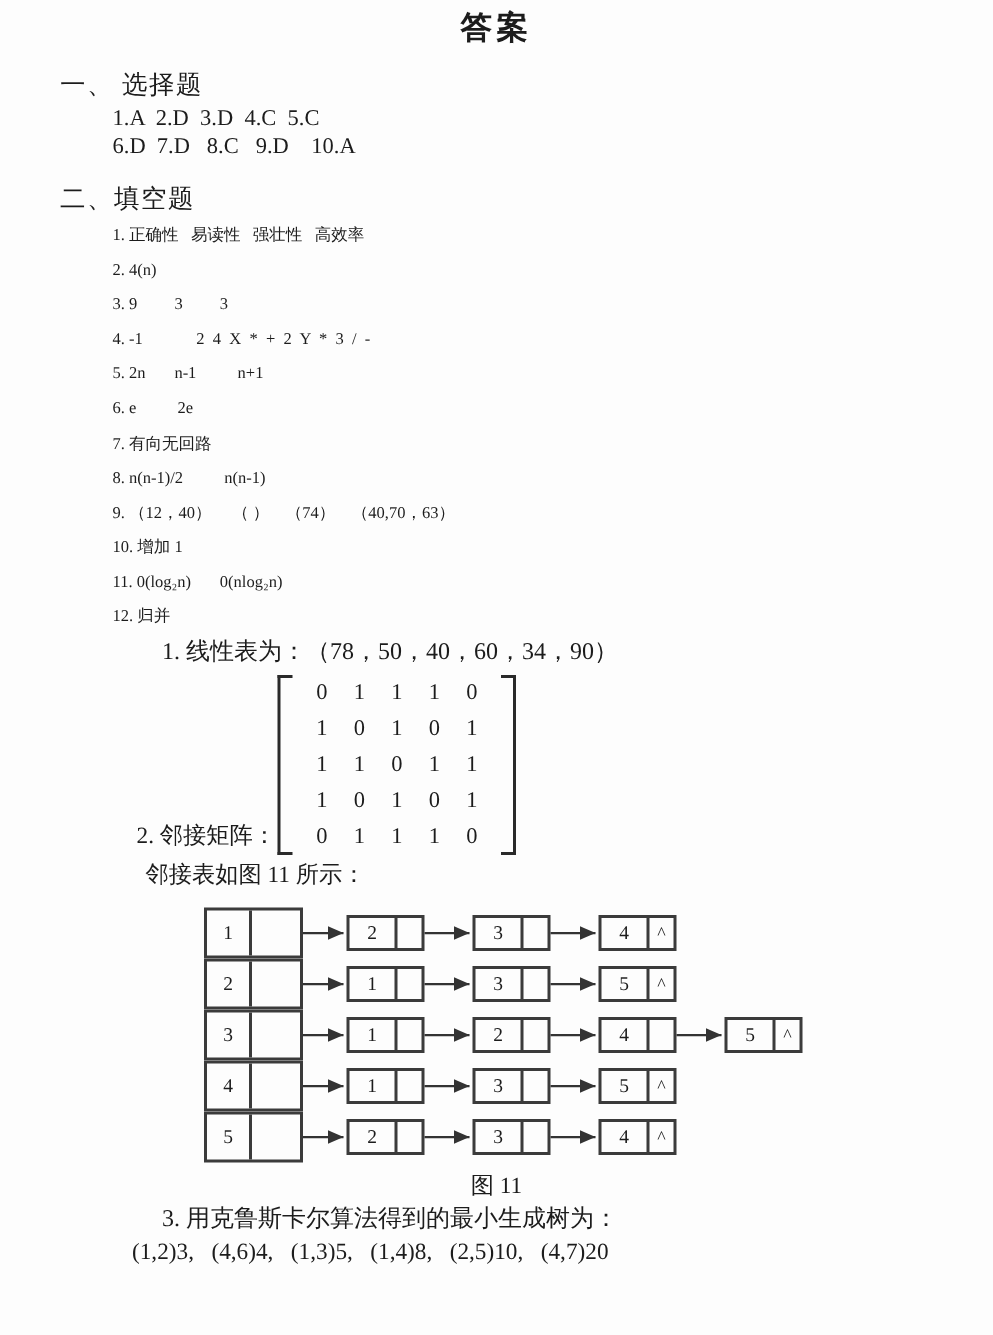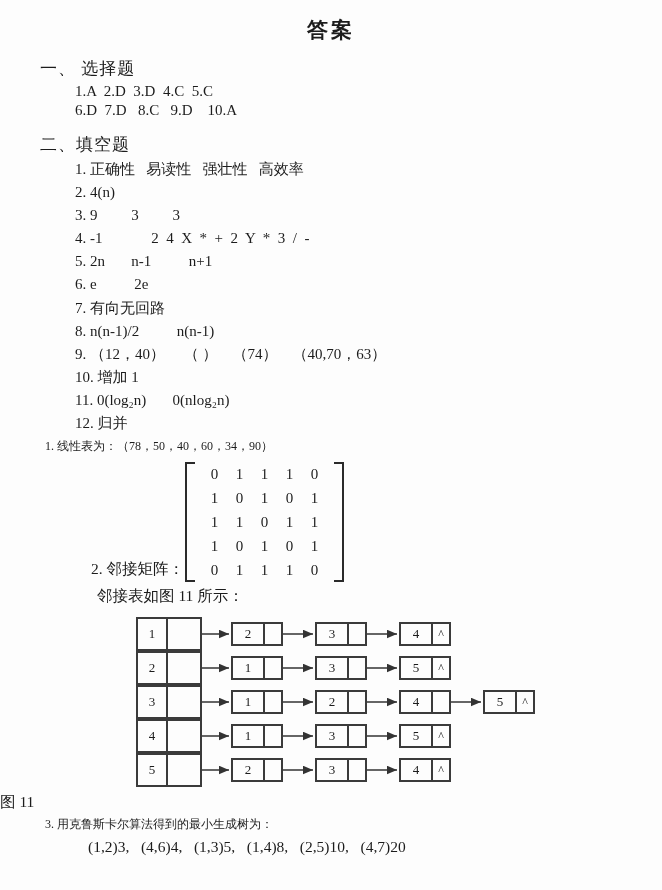--- a/index.html
+++ b/index.html
@@ -6,31 +6,31 @@
   .page {
     position:relative;
     width:662px; height:890px;
     background:#fdfdfd;
     color:#1c1c1c;
     font-family:"Liberation Serif","DejaVu Serif",serif;
     overflow:hidden;
   }
   .pre { white-space:pre; }
   .title {
-    margin:0; padding-top:16px;
+    margin:0; padding-top:4px;
     text-align:center;
     font-size:21px; font-weight:bold; letter-spacing:3px;
   }
   .sec-head {
     margin:13px 0 2px 40px;
     font-size:17px; letter-spacing:1px;
   }
   .line { margin-left:75px; font-size:15px; line-height:19px; }
-  .fill-line { margin-left:75px; font-size:15px; line-height:23.1px; }
-  .calc-line { margin-left:45px; font-size:12px; line-height:23px; }
+  .fill-line { margin-left:75px; font-size:11px; line-height:23.1px; }
+  .calc-line { margin-left:108px; font-size:16px; line-height:23px; }
   .note-line { margin-left:97px; font-size:15.5px; line-height:23px; }
   .edges-line { margin-left:88px; font-size:15.5px; line-height:22px; }
 
   
   .matrix-block { position:relative; margin-left:75px; margin-top:2px; height:124px; }
   .matrix { position:absolute; left:110px; top:2px; display:flex; align-items:stretch; }
   .bracket { width:8px; }
   .bracket.left  { border-left:2px solid #2a2a2a; border-top:2px solid #2a2a2a; border-bottom:2px solid #2a2a2a; }
   .bracket.right { border-right:2px solid #2a2a2a; border-top:2px solid #2a2a2a; border-bottom:2px solid #2a2a2a; }
   .mrow { display:flex; height:24px; align-items:center; padding:0 7px; }
@@ -49,21 +49,21 @@
     display:flex; align-items:center; justify-content:center; font-size:13px;
   }
   .dg-headptr { flex:1; }
   .dg-node {
     position:absolute; width:52px; height:24px;
     border:2px solid #3b3b3b; box-sizing:border-box; display:flex; background:#fdfdfd;
   }
   .dg-data { width:30px; border-right:2px solid #3b3b3b; text-align:center; font-size:13px; line-height:20px; }
   .dg-ptr { flex:1; text-align:center; font-size:12px; line-height:20px; }
   .arrow-line { stroke:#333; stroke-width:1.5; }
-  .caption { text-align:left; font-size:15.5px; margin-top:3px; }
+  .caption { text-align:center; font-size:15.5px; margin-top:3px; }
 </style>
 </head>
 <body>
 
 <div class="page">
 
   <h1 class="title">答案</h1>
 
   <div class="sec-head">一、    选择题</div>
   <div class="line pre">1.A  2.D  3.D  4.C  5.C</div>

